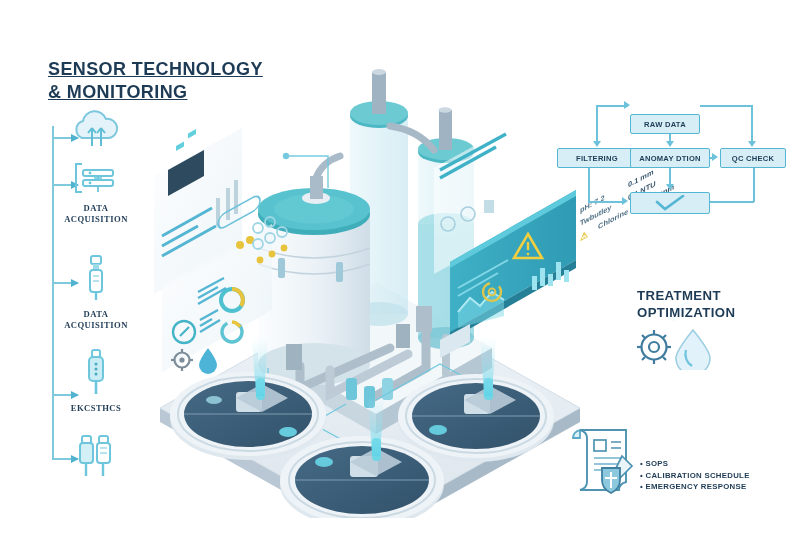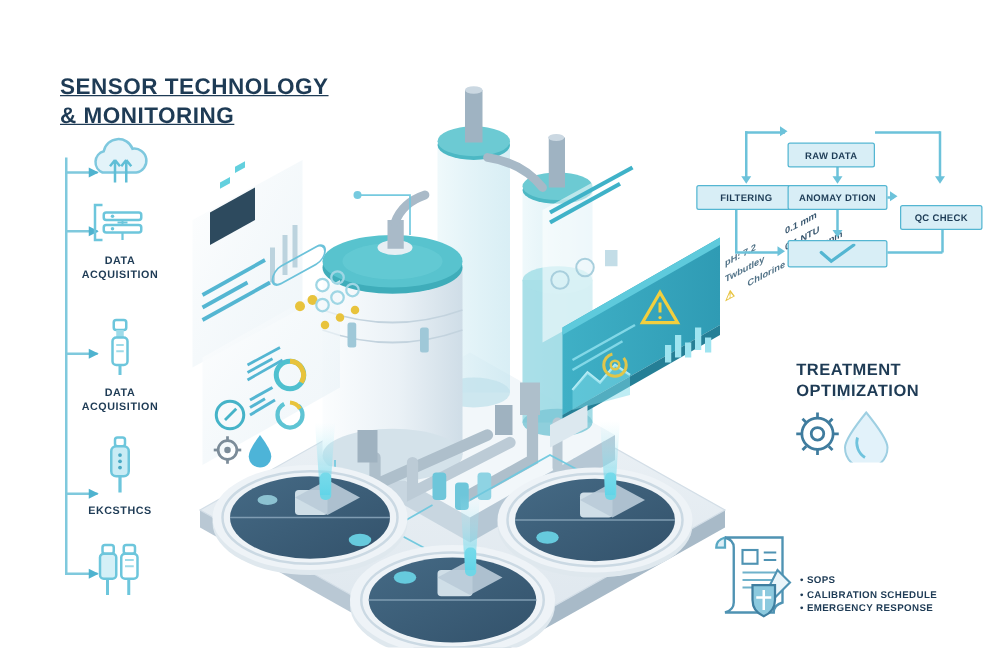--- a/index.html
+++ b/index.html
@@ -38,21 +38,21 @@
     border-left: 8px solid #4fb3cf;
     border-top: 4.5px solid transparent;
     border-bottom: 4.5px solid transparent;
   }
   .rail-node.n1 { top: 137px; }
   .rail-node.n2 { top: 184px; }
   .rail-node.n3 { top: 282px; }
   .rail-node.n4 { top: 394px; }
   .rail-node.n5 { top: 458px; }
 
-  .sensor-item { position: absolute; width: 120px; text-align: center; }
+  .sensor-item { position: absolute; width: 120px; text-align: center; font-family: Liberation Serif, serif; }
   .sensor-item .ico { display: block; margin: 0 auto; }
   .sensor-item .cap {
     display: block; margin-top: 5px;
     font-size: 8.6px; font-weight: bold; color: #1e3b55;
     letter-spacing: .45px; line-height: 1.3; white-space: pre-line;
   }
   #s1 { left: 36px; top: 108px; }
   #s2 { left: 36px; top: 158px; }
   #s3 { left: 36px; top: 252px; }
   #s4 { left: 36px; top: 346px; }
@@ -64,21 +64,21 @@
     position: absolute;
     background: #d8eef6; border: 1.6px solid #54b6d2;
     border-radius: 2px;
     display: flex; align-items: center; justify-content: center;
     font-size: 7.6px; font-weight: bold; color: #1d3c56;
     letter-spacing: .25px; white-space: nowrap;
   }
   #fb-raw    { left: 74px;  top: 4px;   width: 70px; height: 20px; margin-top: 18px; }
   #fb-filter { left: 1px;   top: 56px;  width: 80px; height: 20px; }
   #fb-anom   { left: 74px;  top: 56px;  width: 80px; height: 20px; }
-  #fb-qc     { left: 164px; top: 72px;  width: 66px; height: 20px; }
+  #fb-qc     { left: 164px; top: 56px;  width: 66px; height: 20px; }
   #fb-check  { left: 74px;  top: 100px; width: 80px; height: 22px; }
 
   .fline { position: absolute; background: #6cc2da; }
   .farrow { position: absolute; width: 0; height: 0; }
   .fa-down {
     border-top: 6px solid #6cc2da;
     border-left: 4px solid transparent;
     border-right: 4px solid transparent;
   }
   .fa-right {

